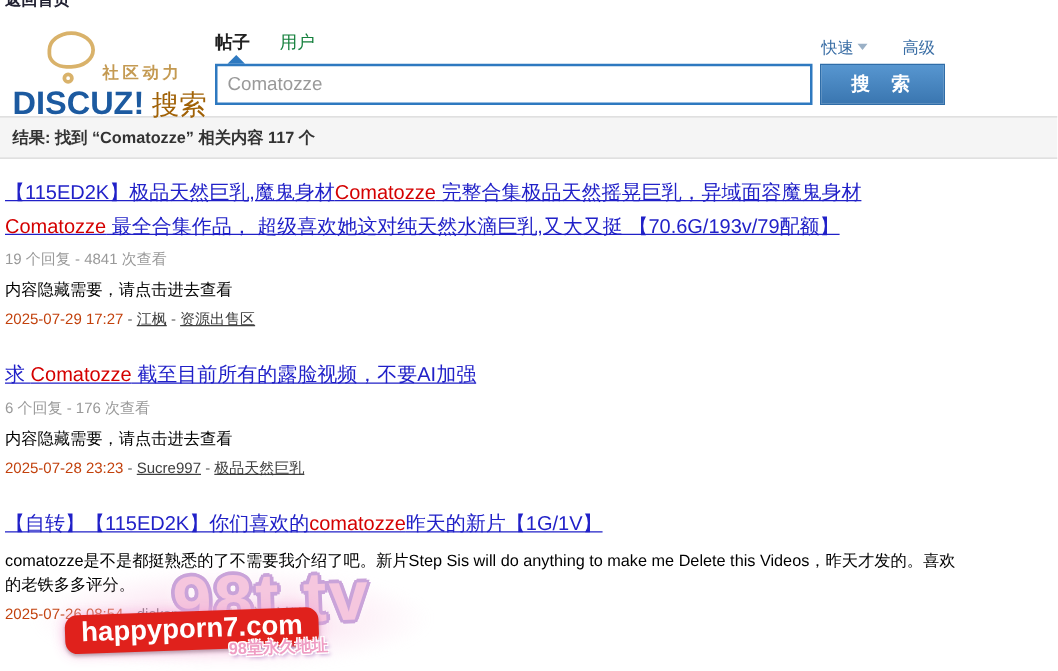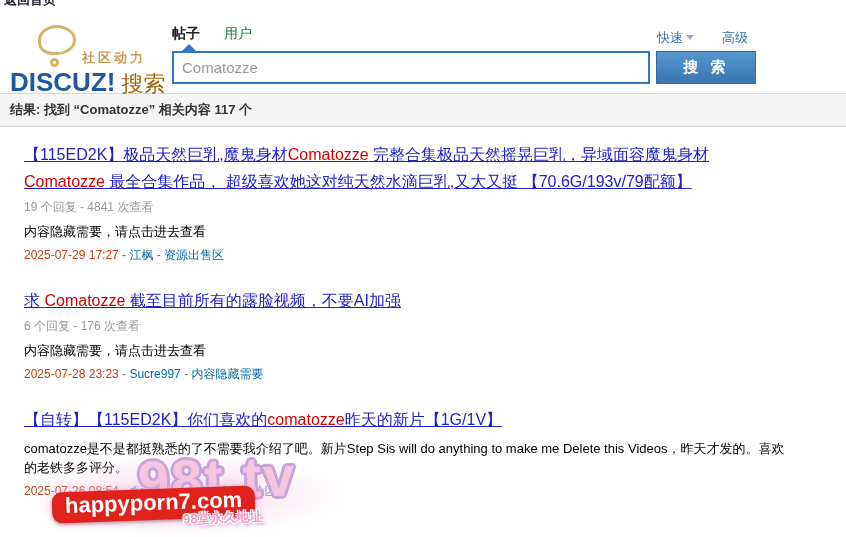--- a/index.html
+++ b/index.html
@@ -33,43 +33,43 @@
   .search-box { position:relative; margin-top:2px; white-space:nowrap; }
   .pointer { position:absolute; top:-7px; left:10px; width:0; height:0;
     border-left:7px solid transparent; border-right:7px solid transparent;
     border-bottom:7px solid #2e79c0; }
   .search-input { width:478px; height:33px; border:2px solid #2e79c0; padding:0 8px;
     font-size:15px; color:#999; outline:none; vertical-align:middle;
     font-family:"Liberation Sans","DejaVu Sans",sans-serif; }
   .search-btn { width:100px; height:33px; margin-left:2px; vertical-align:middle;
     background:linear-gradient(#5796d0,#3a76b0); border:1px solid #2f6da8;
     color:#fff; font-size:15px; font-weight:bold; letter-spacing:4px; cursor:pointer;
-    font-family:Liberation Sans, sans-serif; }
+    font-family:Liberation Mono, monospace; }
   .top-links { position:absolute; right:98px; top:20px; font-size:13px; white-space:nowrap; }
   .top-links a { color:#3a6ea5; text-decoration:none; cursor:pointer; }
   .tri-down { display:inline-block; width:0; height:0; margin:0 2px 2px 3px;
     border-left:4px solid transparent; border-right:4px solid transparent;
     border-top:5px solid #9ab0c6; }
   .gap { display:inline-block; width:26px; }
 
   
   .result-bar { background:#f5f5f5; border-top:1px solid #d9d9d9; border-bottom:1px solid #d9d9d9;
     padding:7px 10px; font-size:13px; font-weight:bold; color:#333; }
 
   
-  .results { padding:14px 10px 0 24px; }
+  .results { padding:14px 10px 0 4px; }
   .result { margin-bottom:23px; max-width:762px; }
   .rtitle { display:block; font-size:16px; line-height:27px; color:#2121c8;
     text-decoration:underline; cursor:pointer; }
   .rtitle .hl { color:#d40000; }
   .rmeta { color:#999; font-size:12px; margin-top:4px; }
   .rcontent { color:#000; font-size:13px; line-height:19px; margin-top:6px; max-width:770px; }
   .rfoot { font-size:12px; color:#666; margin-top:6px; }
   .rdate { color:#c2410c; }
-  .rfoot a { color:#0369a1; cursor:pointer; }
+  .rfoot a { color:#404040; text-decoration:underline; cursor:pointer; }
   .result:last-child { margin-bottom:0; }
 
   
   .watermark { position:absolute; left:0; top:0; width:846px; height:537px;
     pointer-events:none; }
   .wm-glow { position:absolute; left:28px; top:455px; width:315px; height:80px;
     background:radial-gradient(ellipse at center, rgba(246,190,222,.6), rgba(246,190,222,0) 72%);
     filter:blur(4px); }
   .wm-site { position:absolute; left:138px; top:446px; font-size:56px; font-weight:900;
     color:#f5c6de; transform:rotate(-2deg); letter-spacing:2px;
@@ -124,21 +124,21 @@
   <div class="result">
     <a class="rtitle"><span>【115ED2K】极品天然巨乳,魔鬼身材</span><span class="hl">Comatozze</span><span> 完整合集极品天然摇晃巨乳，异域面容魔鬼身材</span><span class="hl">Comatozze</span><span> 最全合集作品， 超级喜欢她这对纯天然水滴巨乳,又大又挺 【70.6G/193v/79配额】</span></a>
     <div class="rmeta">19 个回复 - 4841 次查看</div>
     <div class="rcontent"><span>内容隐藏需要，请点击进去查看</span></div>
     <div class="rfoot"><span class="rdate">2025-07-29 17:27</span><span> - </span><a class="rauthor">江枫</a><span> - </span><a class="rforum">资源出售区</a></div>
   </div>
   <div class="result">
     <a class="rtitle"><span>求 </span><span class="hl">Comatozze</span><span> 截至目前所有的露脸视频，不要AI加强</span></a>
     <div class="rmeta">6 个回复 - 176 次查看</div>
     <div class="rcontent"><span>内容隐藏需要，请点击进去查看</span></div>
-    <div class="rfoot"><span class="rdate">2025-07-28 23:23</span><span> - </span><a class="rauthor">Sucre997</a><span> - </span><a class="rforum">内容隐藏需要</a></div>
+    <div class="rfoot"><span class="rdate">2025-07-28 23:23</span><span> - </span><a class="rauthor">Sucre997</a><span> - </span><a class="rforum">极品天然巨乳</a></div>
   </div>
   <div class="result">
     <a class="rtitle"><span>【自转】【115ED2K】你们喜欢的</span><span class="hl">comatozze</span><span>昨天的新片【1G/1V】</span></a>
     <div class="rcontent"><span>comatozze是不是都挺熟悉的了不需要我介绍了吧。新片Step Sis will do anything to make me Delete this Videos，昨天才发的。喜欢的老铁多多评分。</span></div>
     <div class="rfoot"><span class="rdate">2025-07-26 08:54</span><span> - </span><a class="rauthor">dickspreadbell</a><span> - </span><a class="rforum">综合讨论区</a></div>
   </div>
 
 </div>
 
 <div class="watermark">

